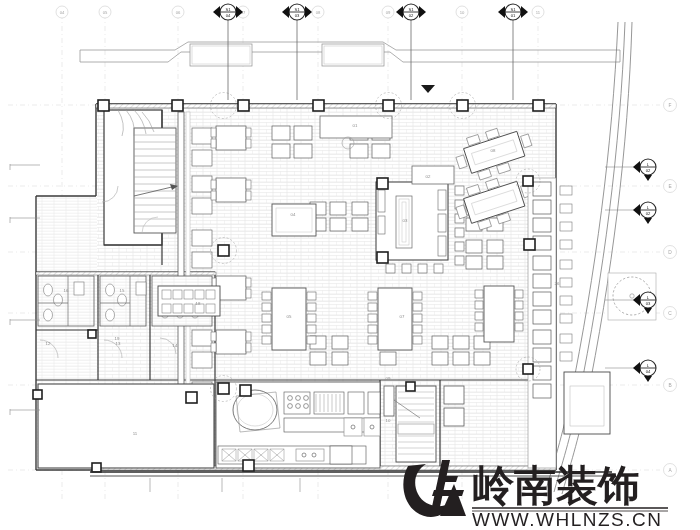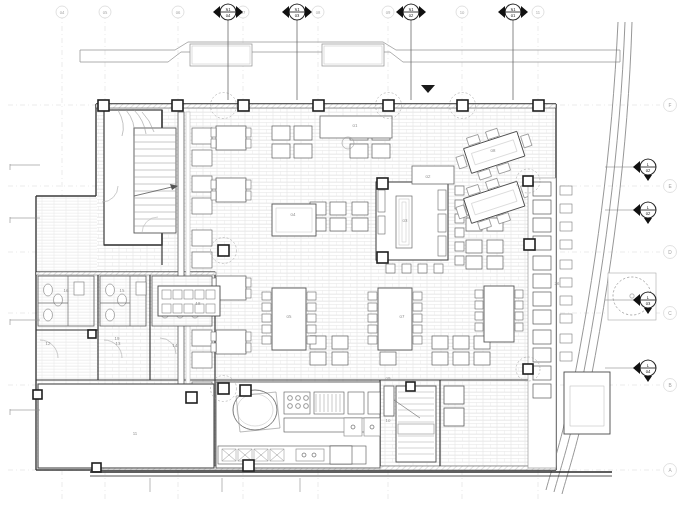--- a/index.html
+++ b/index.html
@@ -807,14 +807,29 @@
             <text x="117" y="340" font-size="4.4" fill="#8d8d8d" text-anchor="middle" font-family="'Liberation Sans',sans-serif">19</text>
           </g>
           <g>
             <text x="557" y="285" font-size="4.4" fill="#8d8d8d" text-anchor="middle" font-family="'Liberation Sans',sans-serif">26</text>
           </g>
         </g>
       </g>
 
 </svg>
 
-
+<div class="wm" style="left:400px;top:450px;width:300px;height:80px;">
+  <svg width="300" height="80" viewBox="0 0 300 80">
+    <g>
+      <path d="M8 16 C0 30 2 52 16 62 C30 72 48 66 52 52 C40 60 24 56 18 44 C12 32 16 20 26 14 Z" fill="#231f20"></path>
+      <path d="M42 10 L30 66 L38 66 L50 10 Z" fill="#231f20"></path>
+      <path d="M34 40 L64 40 L62 46 L32 46 Z" fill="#231f20"></path>
+      <path d="M54 34 L40 66 L66 66 Z" fill="#231f20"></path>
+      <path d="M46 26 L58 26 L56 32 L44 32 Z" fill="#231f20"></path>
+    </g>
+    <text x="72" y="50" font-family="'Liberation Sans',sans-serif" font-size="42" font-weight="bold" fill="#231f20" id="wm-cn">岭南装饰</text>
+    <line x1="72" y1="58" x2="268" y2="58" stroke="#231f20" stroke-width="1.6"></line>
+    <line x1="72" y1="61" x2="268" y2="61" stroke="#231f20" stroke-width="0.8"></line>
+    <text x="72" y="76" font-family="'Liberation Sans',sans-serif" font-size="19" letter-spacing="1.5" fill="#231f20" id="wm-url">WWW.WHLNZS.CN</text>
+  </svg>
 </div>
 
+</div>
+
 </body></html>

